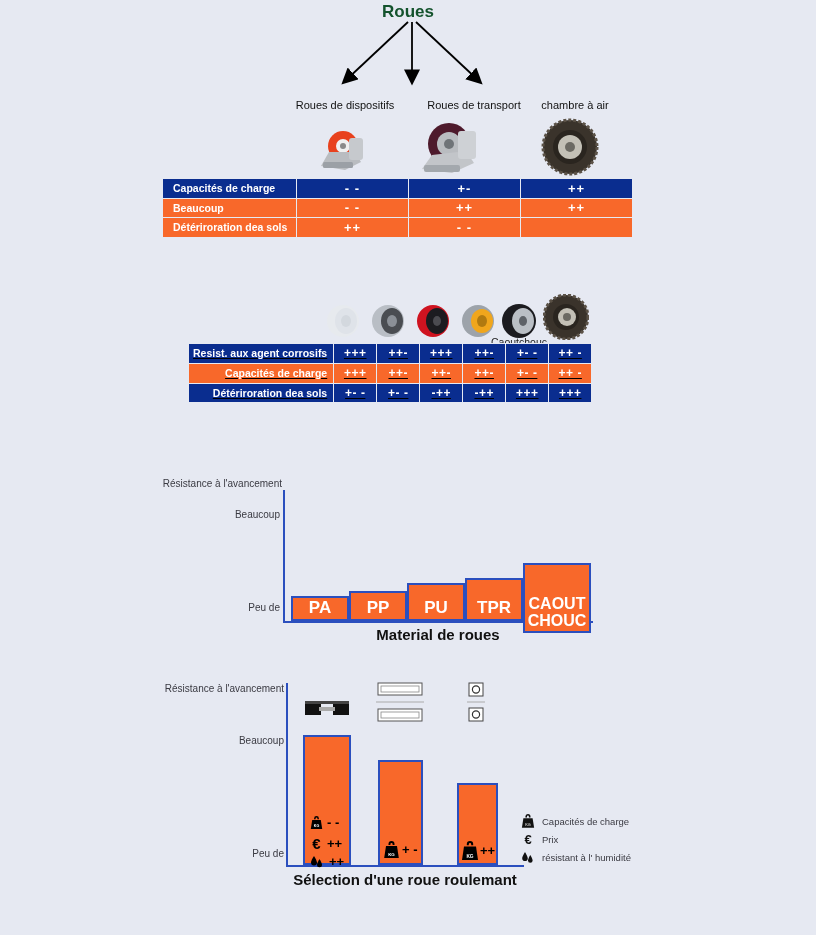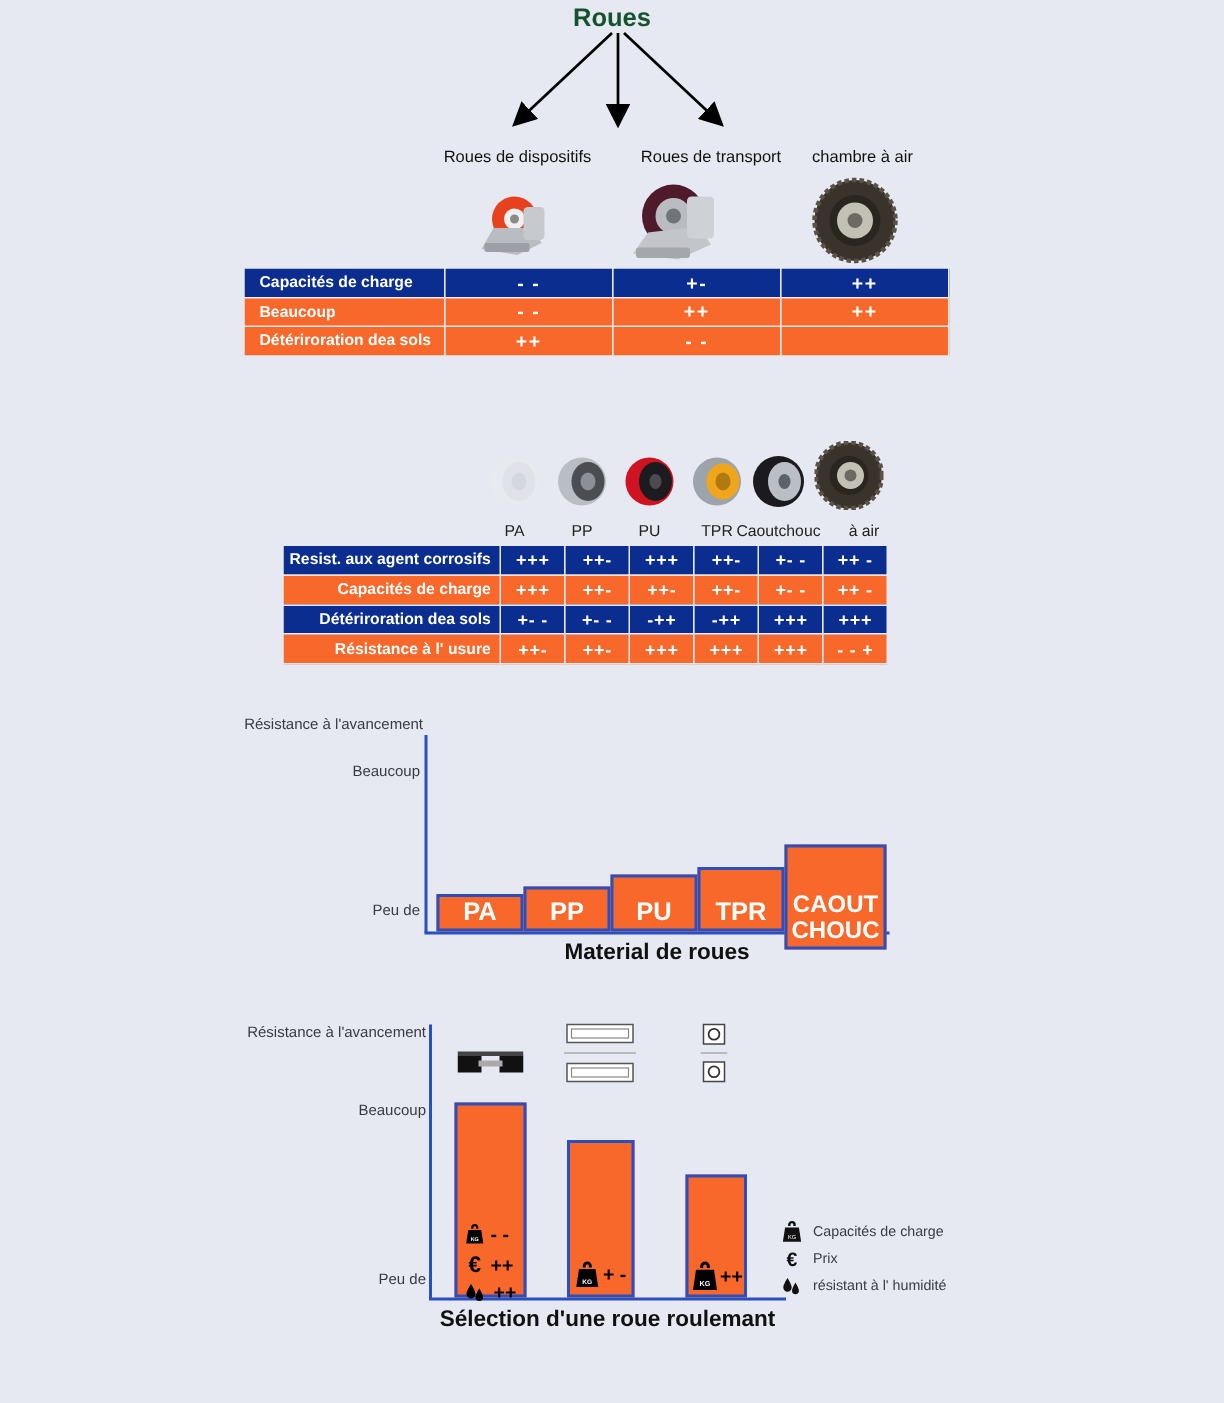--- a/index.html
+++ b/index.html
@@ -36,21 +36,21 @@
   .lbl { text-align: left; padding: 0 6px 0 10px; }
   .val { text-align: center; }
 
   
   #table1 { left: 162px; top: 178px; }
   #table1 .lbl { width: 134px; }
   #table1 .val { width: 112px; font-size: 13px; letter-spacing: 1px; }
   #table1 td { height: 19.5px; }
 
   
-  #table2 { left: 188px; top: 363px; }
+  #table2 { left: 188px; top: 343px; text-decoration: underline; }
   #table2 .lbl { width: 136px; text-align: right; padding: 0 6px 0 4px; }
   #table2 .val { width: 43px; font-size: 12px; letter-spacing: 0.5px; }
   #table2 td { height: 19.8px; }
 
   
   .mat-name {
     font-size: 10.5px; color: #222; text-align: center;
     white-space: nowrap;
   }
 
@@ -179,21 +179,21 @@
   <ellipse cx="22" cy="18" rx="11" ry="12" fill="#f0a61c"></ellipse>
   <ellipse cx="22" cy="18" rx="5" ry="6" fill="#b07a10"></ellipse>
 </svg>
 <div class="abs mat-name" style="left:460px; top:348px; width:36px;">TPR</div>
 
 <svg class="abs" style="left:500px; top:303px;" width="38" height="36">
   <ellipse cx="19" cy="18" rx="17" ry="17" fill="#1b1b1f"></ellipse>
   <ellipse cx="23" cy="18" rx="11" ry="13" fill="#babfc5"></ellipse>
   <ellipse cx="23" cy="18" rx="4" ry="5" fill="#5e6268"></ellipse>
 </svg>
-<div class="abs mat-name" style="left:488px; top:348px; width:62px;">Caoutchouc</div>
+<div class="abs mat-name" style="left:488px; top:336px; width:62px;">Caoutchouc</div>
 
 <svg class="abs" style="left:543px; top:294px;" width="46" height="46">
   <ellipse cx="23" cy="23" rx="22" ry="22" fill="#3a332b"></ellipse>
   <ellipse cx="23" cy="23" rx="22" ry="22" fill="none" stroke="#5b5247" stroke-width="3" stroke-dasharray="3 2"></ellipse>
   <ellipse cx="23" cy="23" rx="13" ry="13" fill="#2a251f"></ellipse>
   <ellipse cx="24" cy="23" rx="9" ry="9" fill="#c3c0b6"></ellipse>
   <ellipse cx="24" cy="23" rx="4" ry="4" fill="#6c6a63"></ellipse>
 </svg>
 <div class="abs mat-name" style="left:556px; top:348px; width:40px;">à air</div>
 
@@ -219,29 +219,20 @@
     </tr>
     <tr class="row-blue">
       <td class="lbl">Détériroration dea sols</td>
       <td class="val">+- -</td>
       <td class="val">+- -</td>
       <td class="val">-++</td>
       <td class="val">-++</td>
       <td class="val">+++</td>
       <td class="val">+++</td>
     </tr>
-    <tr class="row-orange">
-      <td class="lbl">Résistance à l' usure</td>
-      <td class="val">++-</td>
-      <td class="val">++-</td>
-      <td class="val">+++</td>
-      <td class="val">+++</td>
-      <td class="val">+++</td>
-      <td class="val">- - +</td>
-    </tr>
   </tbody>
 </table>
 
 <div class="abs axis-cap" style="left:150px; top:478px; width:132px;">Résistance à l'avancement</div>
 <div class="abs axis-cap" style="left:180px; top:509px; width:100px;">Beaucoup</div>
 <div class="abs axis-cap" style="left:180px; top:602px; width:100px;">Peu de</div>
 
 <div class="abs axis-v" style="left:283px; top:490px; height:132px;"></div>
 <div class="abs axis-h" style="left:283px; top:621px; width:310px;"></div>
 

